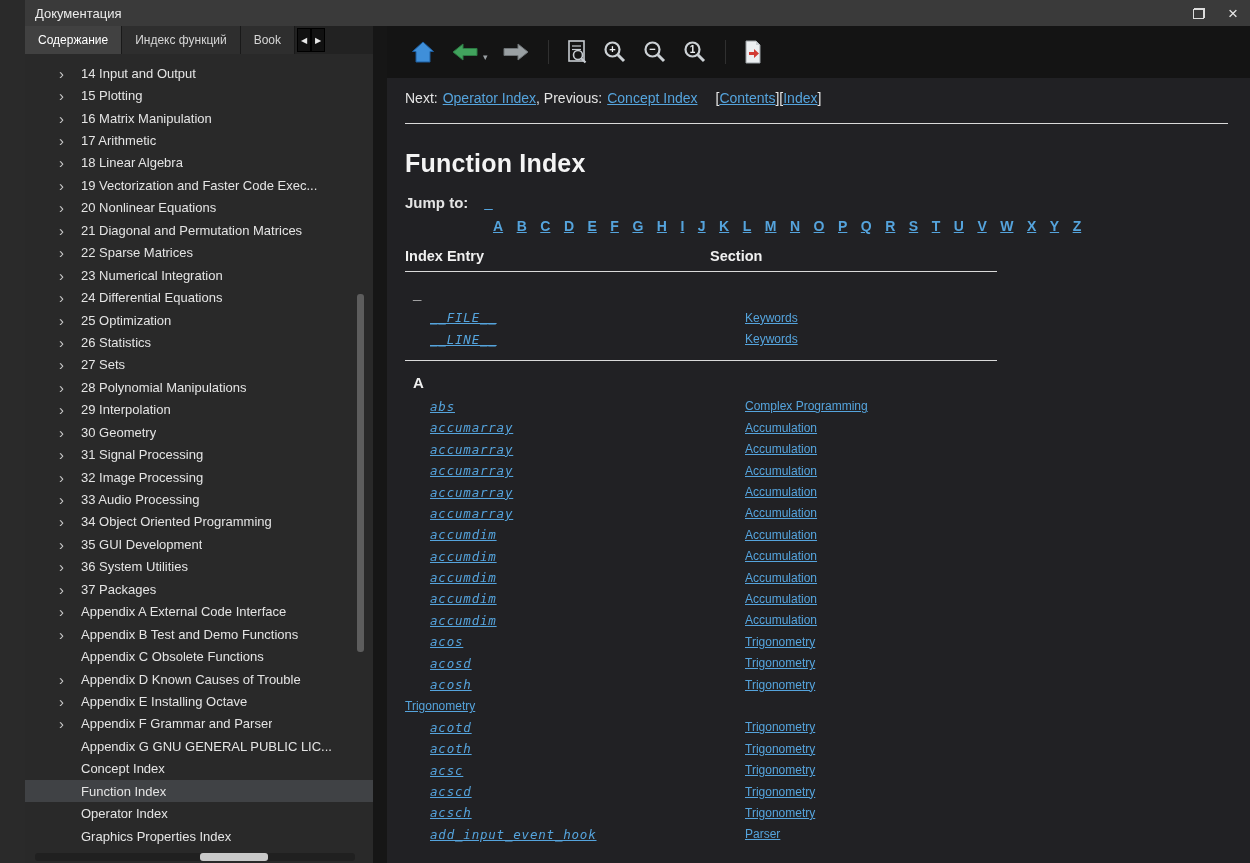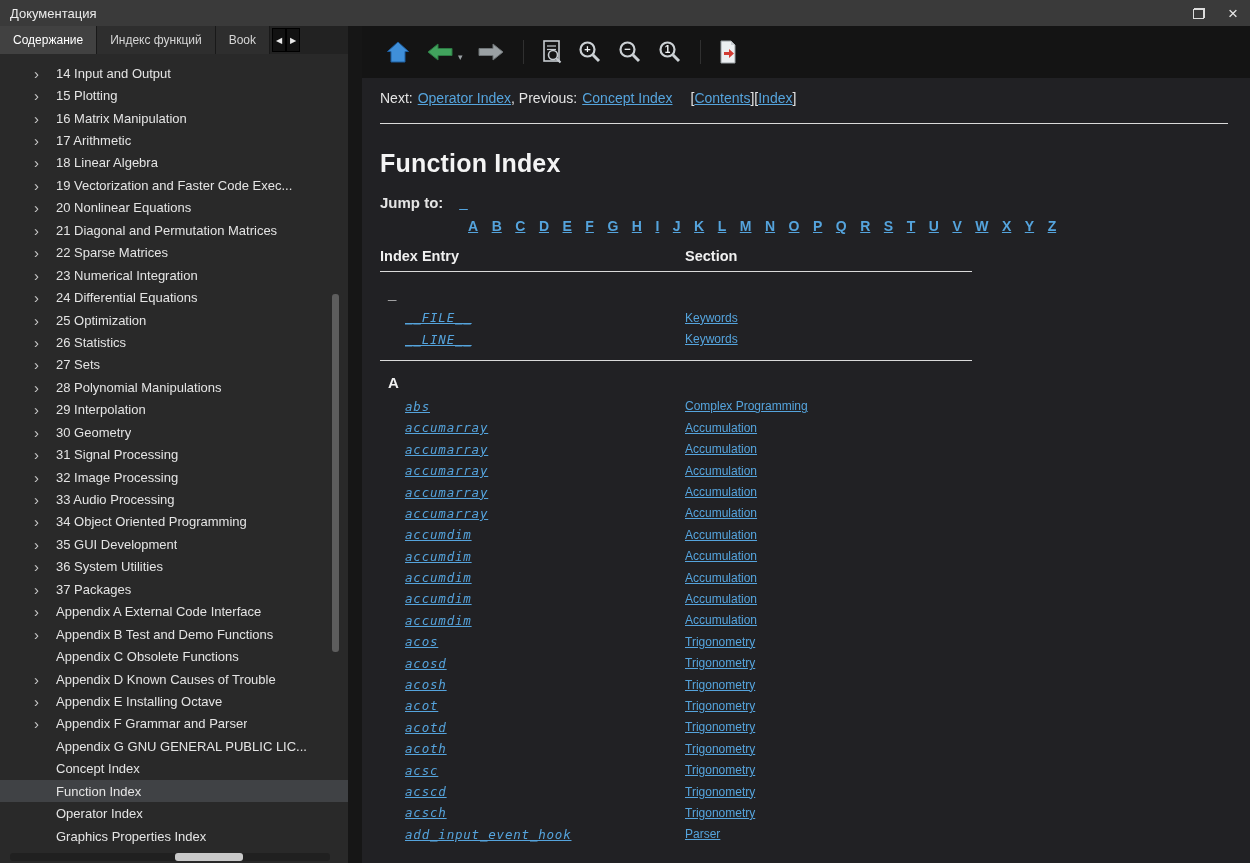--- a/index.html
+++ b/index.html
@@ -5,21 +5,21 @@
   * { box-sizing: border-box; margin: 0; padding: 0; }
   html, body { width: 1250px; height: 863px; overflow: hidden; }
   body {
     font-family: "Liberation Sans", sans-serif;
     background: #2a2a2a;
     color: #e4e4e4;
   }
   :root { --link: #55a4dd; }
   a { color: var(--link); text-decoration: underline; cursor: pointer; }
 
-  .window { width: 1250px; height: 863px; display: flex; flex-direction: column; }
+  .window { width: 1250px; height: 863px; display: flex; flex-direction: column; padding-left: 25px; }
 
   
   .titlebar {
     height: 26px; background: #3a3a3a; display: flex; align-items: center;
     padding-left: 10px; font-size: 13px; color: #ececec; flex: 0 0 auto;
   }
   .win-controls { margin-left: auto; display: flex; height: 26px; }
   .win-btn { width: 34px; height: 26px; display: flex; align-items: center; justify-content: center; cursor: pointer; color: #e8e8e8; }
   .restore-icon { position: relative; width: 12px; height: 11px; display: inline-block; }
   .restore-icon::before { content:''; position:absolute; right:0; top:0; width:9px; height:8px; border:1px solid #dcdcdc; }
@@ -83,21 +83,21 @@
   .letters-row { display: flex; gap: 13.5px; margin: 7px 0 0 88px; font-size: 14px; font-weight: bold; }
   .letter-link { text-decoration: underline; }
 
   .index-table { width: 592px; margin-top: 14px; }
   .t-header {
     display: grid; grid-template-columns: 305px 287px;
     font-weight: bold; font-size: 14.5px; color: #f0f0f0;
     padding-bottom: 7px; border-bottom: 1px solid #dadada; text-align: left;
   }
   .letter-heading { font-weight: bold; font-size: 15px; color: #f0f0f0; margin: 13px 0 5px 8px; }
-  .t-row { display: grid; grid-template-columns: 305px 287px; height: 21.4px; align-items: center; }
+  .t-row { display: grid; grid-template-columns: 305px 287px; height: 21.4px; align-items: center; gap: 35px; }
   .t-entry { padding-left: 25px; overflow: hidden; white-space: nowrap; }
   .entry-link {
     font-family: "DejaVu Sans Mono", monospace; font-style: italic;
     font-size: 12.5px; letter-spacing: 0.8px;
   }
   .t-section { font-size: 12px; overflow: hidden; white-space: nowrap; }
   .hr-table { border-top: 1px solid #dadada; margin: 10px 0 4px 0; width: 592px; }
 </style>
 </head>
 <body>
@@ -466,21 +466,20 @@
               </div>
               <div class="t-row">
                 <div class="t-entry"><a class="entry-link">acosd</a></div>
                 <div class="t-section"><a class="section-link">Trigonometry</a></div>
               </div>
               <div class="t-row">
                 <div class="t-entry"><a class="entry-link">acosh</a></div>
                 <div class="t-section"><a class="section-link">Trigonometry</a></div>
               </div>
               <div class="t-row">
-                <div class="t-entry"><a class="entry-link">acot</a></div>
                 <div class="t-section"><a class="section-link">Trigonometry</a></div>
               </div>
               <div class="t-row">
                 <div class="t-entry"><a class="entry-link">acotd</a></div>
                 <div class="t-section"><a class="section-link">Trigonometry</a></div>
               </div>
               <div class="t-row">
                 <div class="t-entry"><a class="entry-link">acoth</a></div>
                 <div class="t-section"><a class="section-link">Trigonometry</a></div>
               </div>

